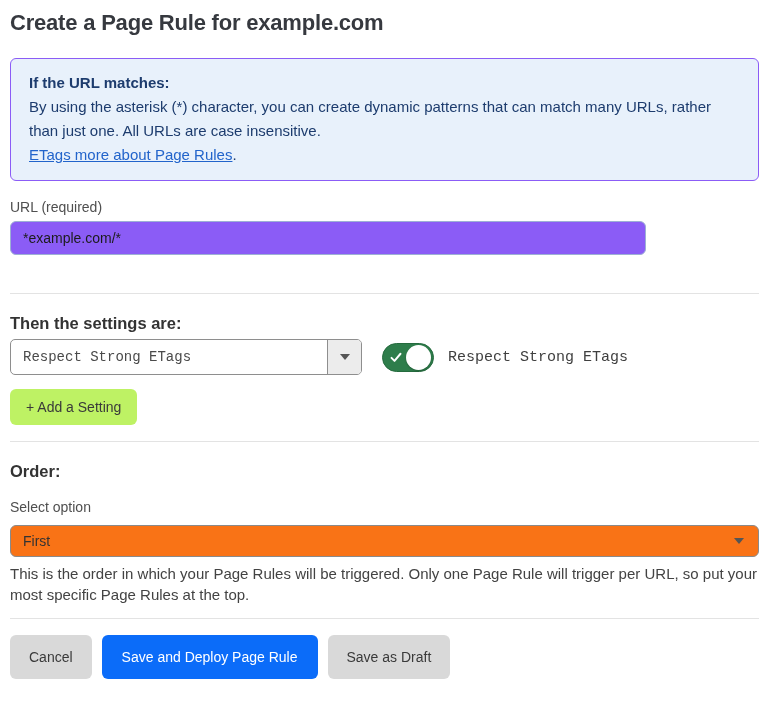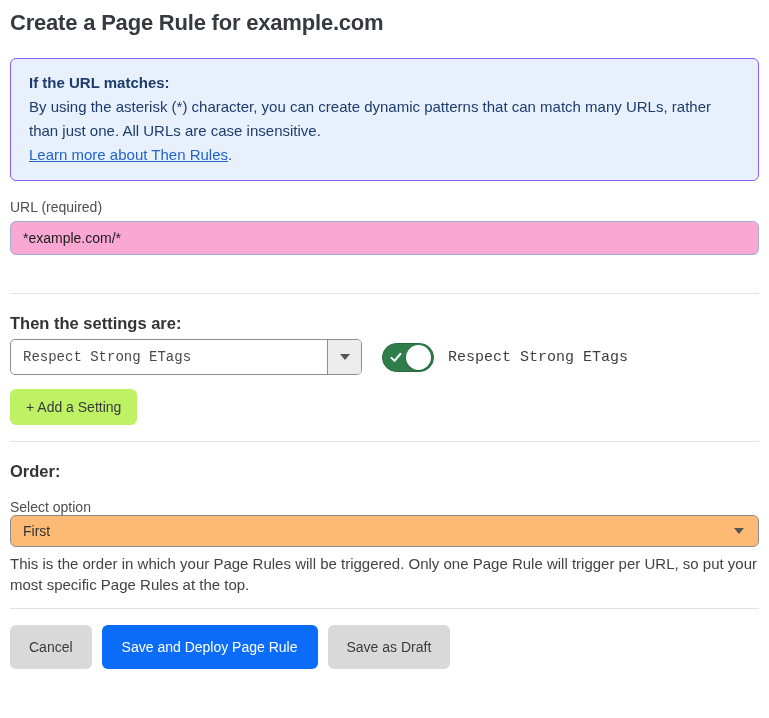--- a/index.html
+++ b/index.html
@@ -42,23 +42,23 @@
 
   .field-label {
     margin-top: 18px;
     font-size: 14px;
     color: #4f4f4f;
   }
 
   .url-input {
     display: block;
     margin-top: 6px;
-    width: 749px;
+    width: 636px;
     height: 34px;
-    background: #f9a8d4;
+    background: #8b5cf6;
     border: 1px solid #9db0d4;
     border-radius: 6px;
     font-family: "Liberation Sans", sans-serif;
     font-size: 14px;
     padding: 0 12px;
     color: #1c1c1c;
     outline: none;
   }
 
   .divider {
@@ -159,26 +159,26 @@
     background: #bef264;
     border: none;
     border-radius: 6px;
     font-family: "Liberation Sans", sans-serif;
     font-size: 14px;
     color: #3a3a3a;
     cursor: pointer;
   }
 
   .order-select {
-    margin-top: 0;
+    margin-top: 10px;
     width: 749px;
     height: 32px;
     border: 1px solid #8a8a8a;
     border-radius: 6px;
-    background: #fdba74;
+    background: #f97316;
     display: flex;
     align-items: center;
     justify-content: space-between;
     padding: 0 14px 0 12px;
     font-size: 14px;
     color: #333333;
     cursor: pointer;
   }
 
   .help-text {
@@ -217,21 +217,21 @@
 </head>
 <body>
 
 <div class="container">
 
   <h1 class="page-title">Create a Page Rule for example.com</h1>
 
   <div class="info-box">
     <div class="info-heading">If the URL matches:</div>
     <div class="info-body">By using the asterisk (*) character, you can create dynamic patterns that can match many URLs, rather than just one. All URLs are case insensitive.</div>
-    <div><a class="info-link">Learn more about Then Rules</a><span>.</span></div>
+    <div><a class="info-link">ETags more about Page Rules</a><span>.</span></div>
   </div>
 
   <div class="field-label">URL (required)</div>
   <input class="url-input" type="text" value="*example.com/*" style="">
 
   <hr class="divider divider-1">
 
   <h2 class="section-heading">Then the settings are:</h2>
 
 

